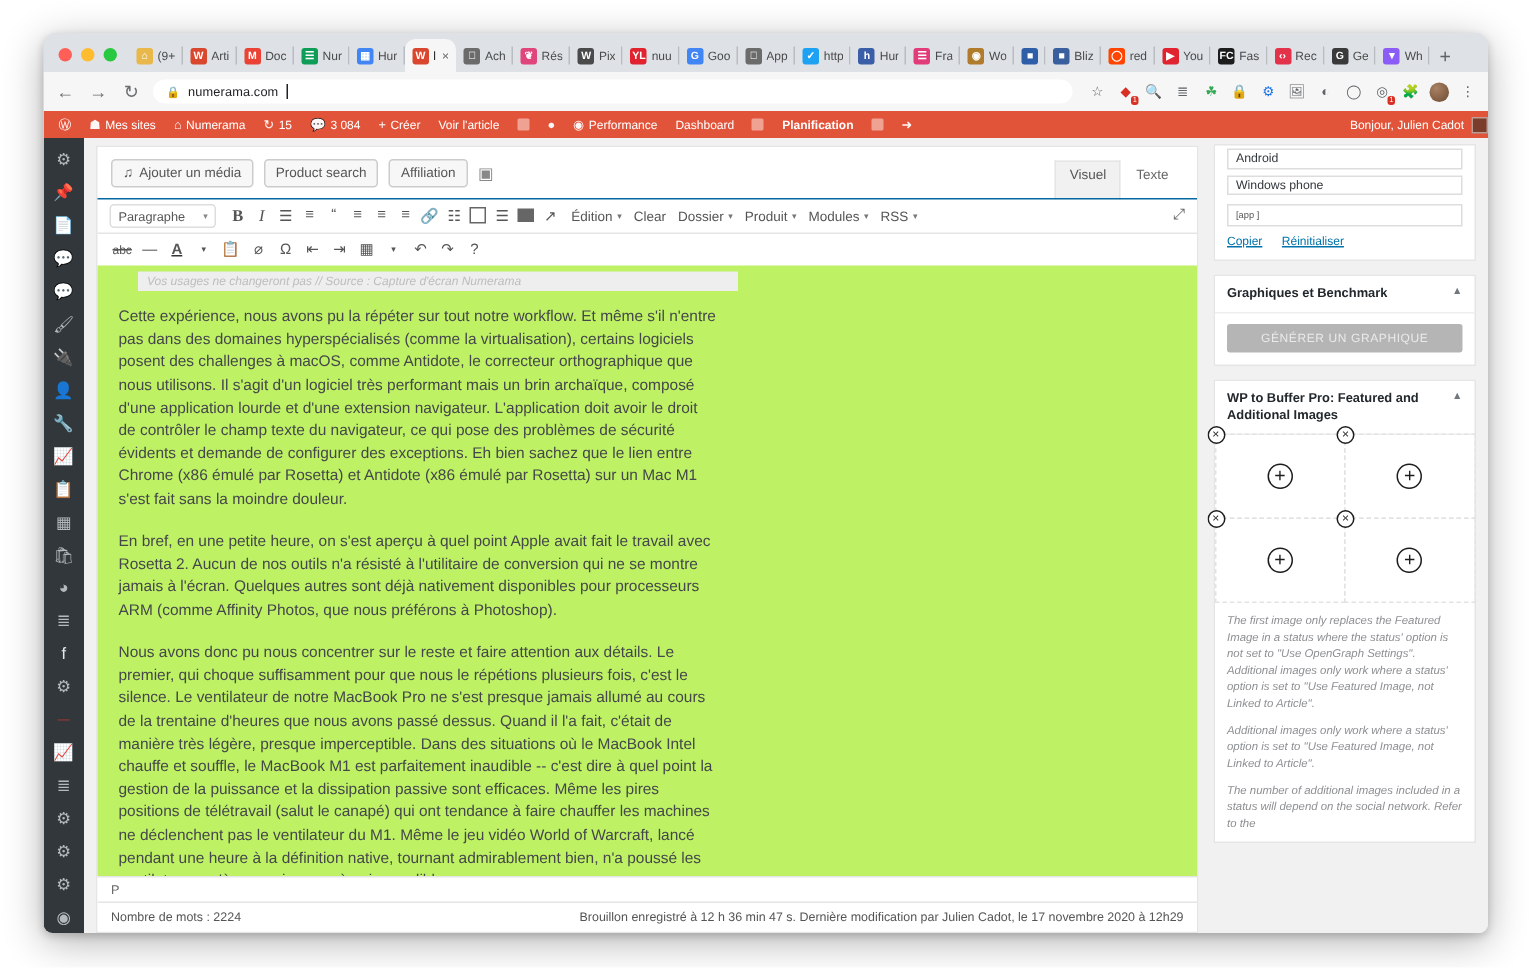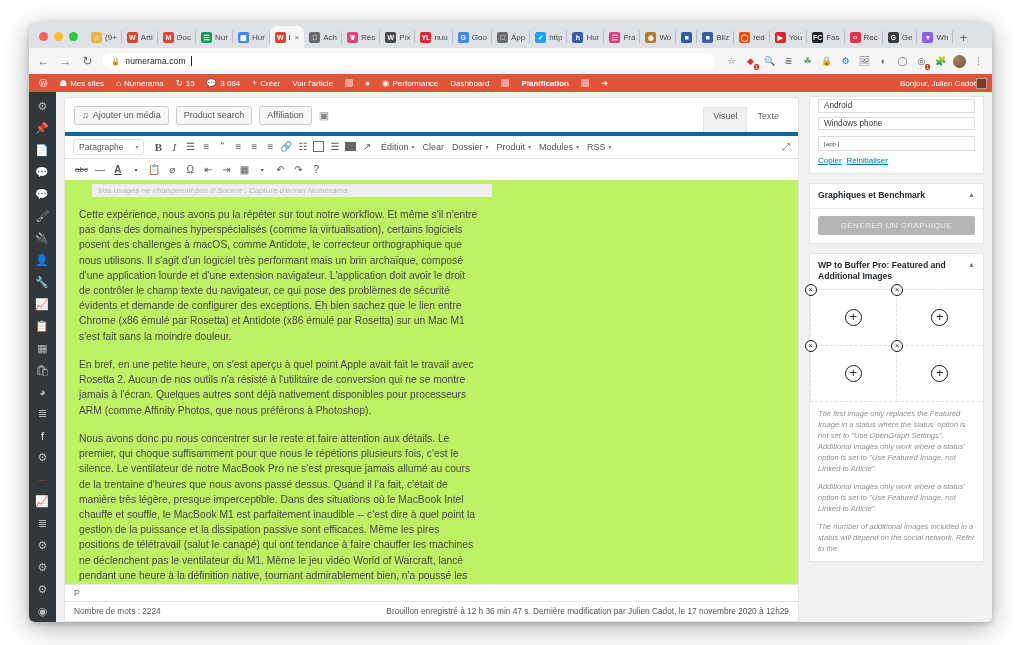--- a/index.html
+++ b/index.html
@@ -152,21 +152,21 @@
   }
   .ab-item {
     display: flex; align-items: center; gap: 3px;
     padding: 0 6px; height: 18px;
     white-space: nowrap;
     font-size: 8px;
   }
   .ab-item.bold { font-weight: bold; }
   .ab-glyph { font-size: 8.5px; line-height: 1; opacity: .95; }
   .ab-sq { width:8px;height:8px;background:rgba(255,255,255,0.45);border-radius:1px;display:inline-block;}
-  .ab-right { margin-left: auto; display:flex; align-items:center; padding-right:5px;}
+  .ab-right { margin-left: auto; display:flex; align-items:center; gap:5px; }
   .ab-avatar { width: 11px; height: 11px; background:#7a3c2b; border:1px solid rgba(255,255,255,.5); display:block;}
 
   
   #admin-body { display: flex; height: 530px; position: relative; }
 
   #adminmenu {
     width: 27px;
     background: #32373c;
     display: flex; flex-direction: column;
     align-items: center;
@@ -232,21 +232,21 @@
     color: #555;
   }
 
   #tb-row1, #tb-row2 {
     display: flex; align-items: center;
     gap: 2px;
     padding: 3px 8px;
     border-top: 1px solid #e5e5e5;
     position: relative;
   }
-  #tb-row1 { border-top: 4px solid #0369a1; }
+  #tb-row1 { border-top: 1px solid #0369a1; }
   .tbtn {
     min-width: 16px; height: 15px;
     display: flex; align-items: center; justify-content: center;
     font-size: 10px; color: #555;
     padding: 0 2px;
   }
   .tbtn.bold { font-weight: bold; font-family: "Liberation Serif", serif; font-size:11px;}
   .tbtn.ital { font-style: italic; font-family: "Liberation Serif", serif; font-size:11px;}
   .select-box {
     border: 1px solid #ddd; background: #fff;
@@ -338,21 +338,21 @@
     border: 1px solid #ddd;
     background: #fff;
     height: 13.5px;
     font-size: 8.2px;
     color: #32373c;
     display: flex; align-items: center;
     padding: 0 5px;
     margin-bottom: 4px;
   }
   .side-input.small { font-size: 6.2px; color:#555; height: 15px; }
-  .side-links { font-size: 8px; display:flex; gap:5px; padding-top:1px;}
+  .side-links { font-size: 8px; display:flex; gap:13px; padding-top:1px;}
   .side-links a { color:#0073aa; text-decoration: underline; }
   .gen-btn {
     background: #b5b5b5; color: #eaeaea;
     font-size: 8px; letter-spacing: .4px;
     text-align: center;
     padding: 5px 10px;
     border-radius: 2px;
   }
   .img-grid {
     display: grid;

